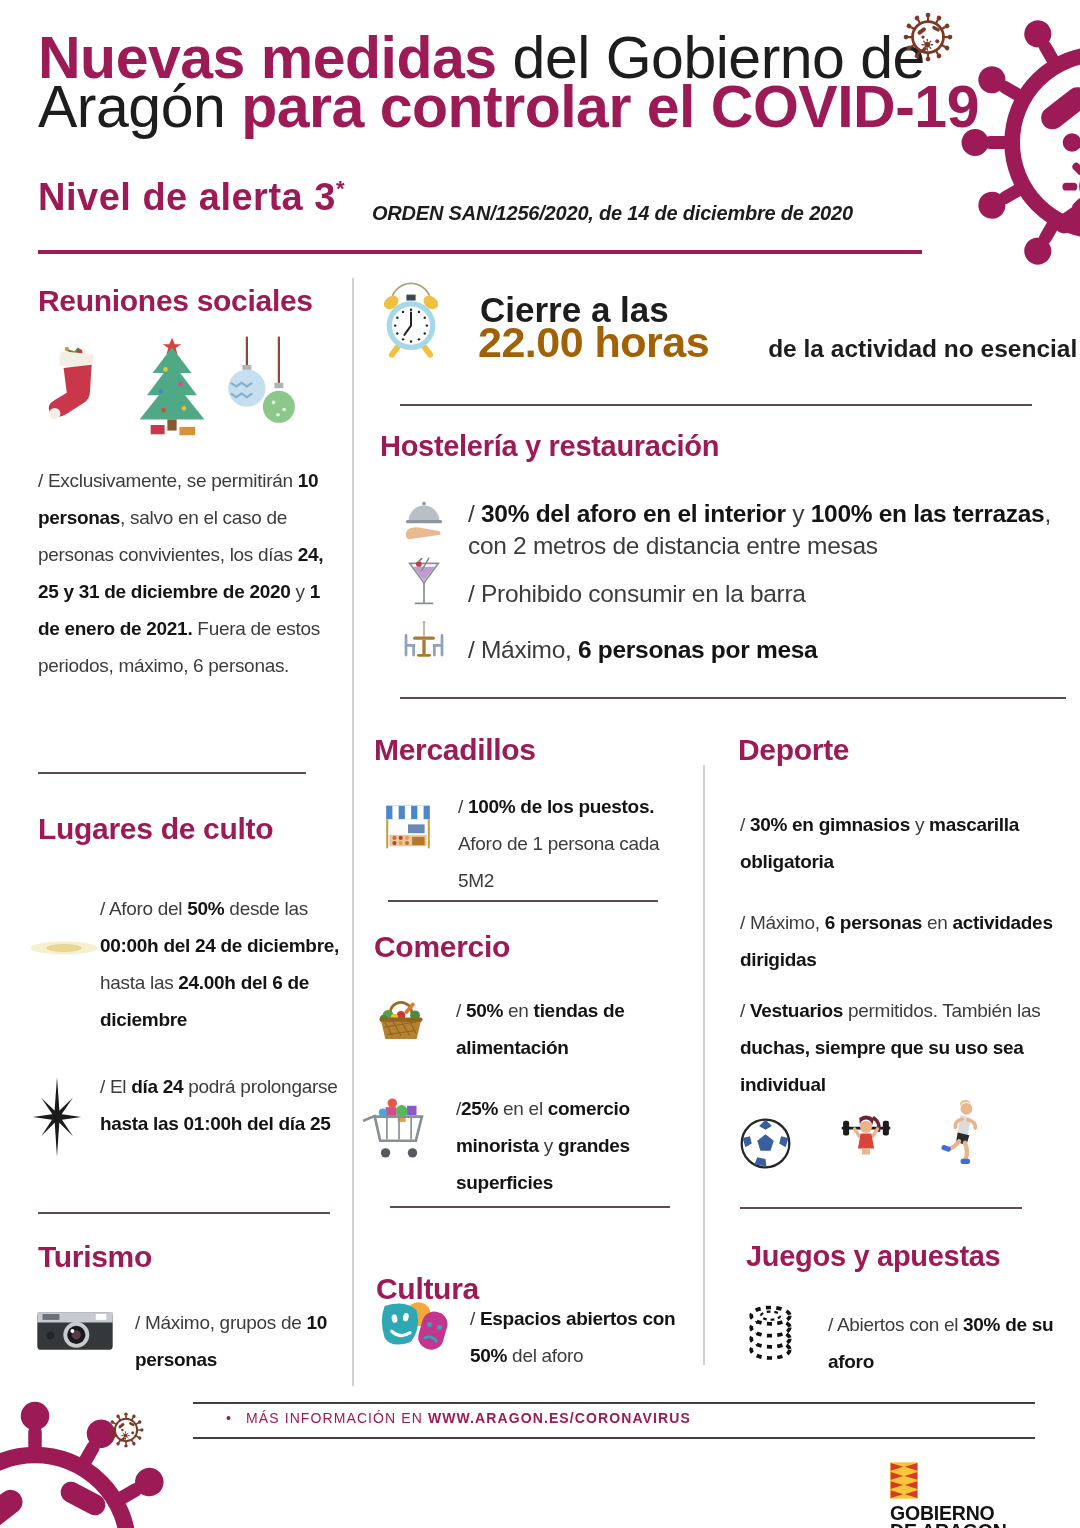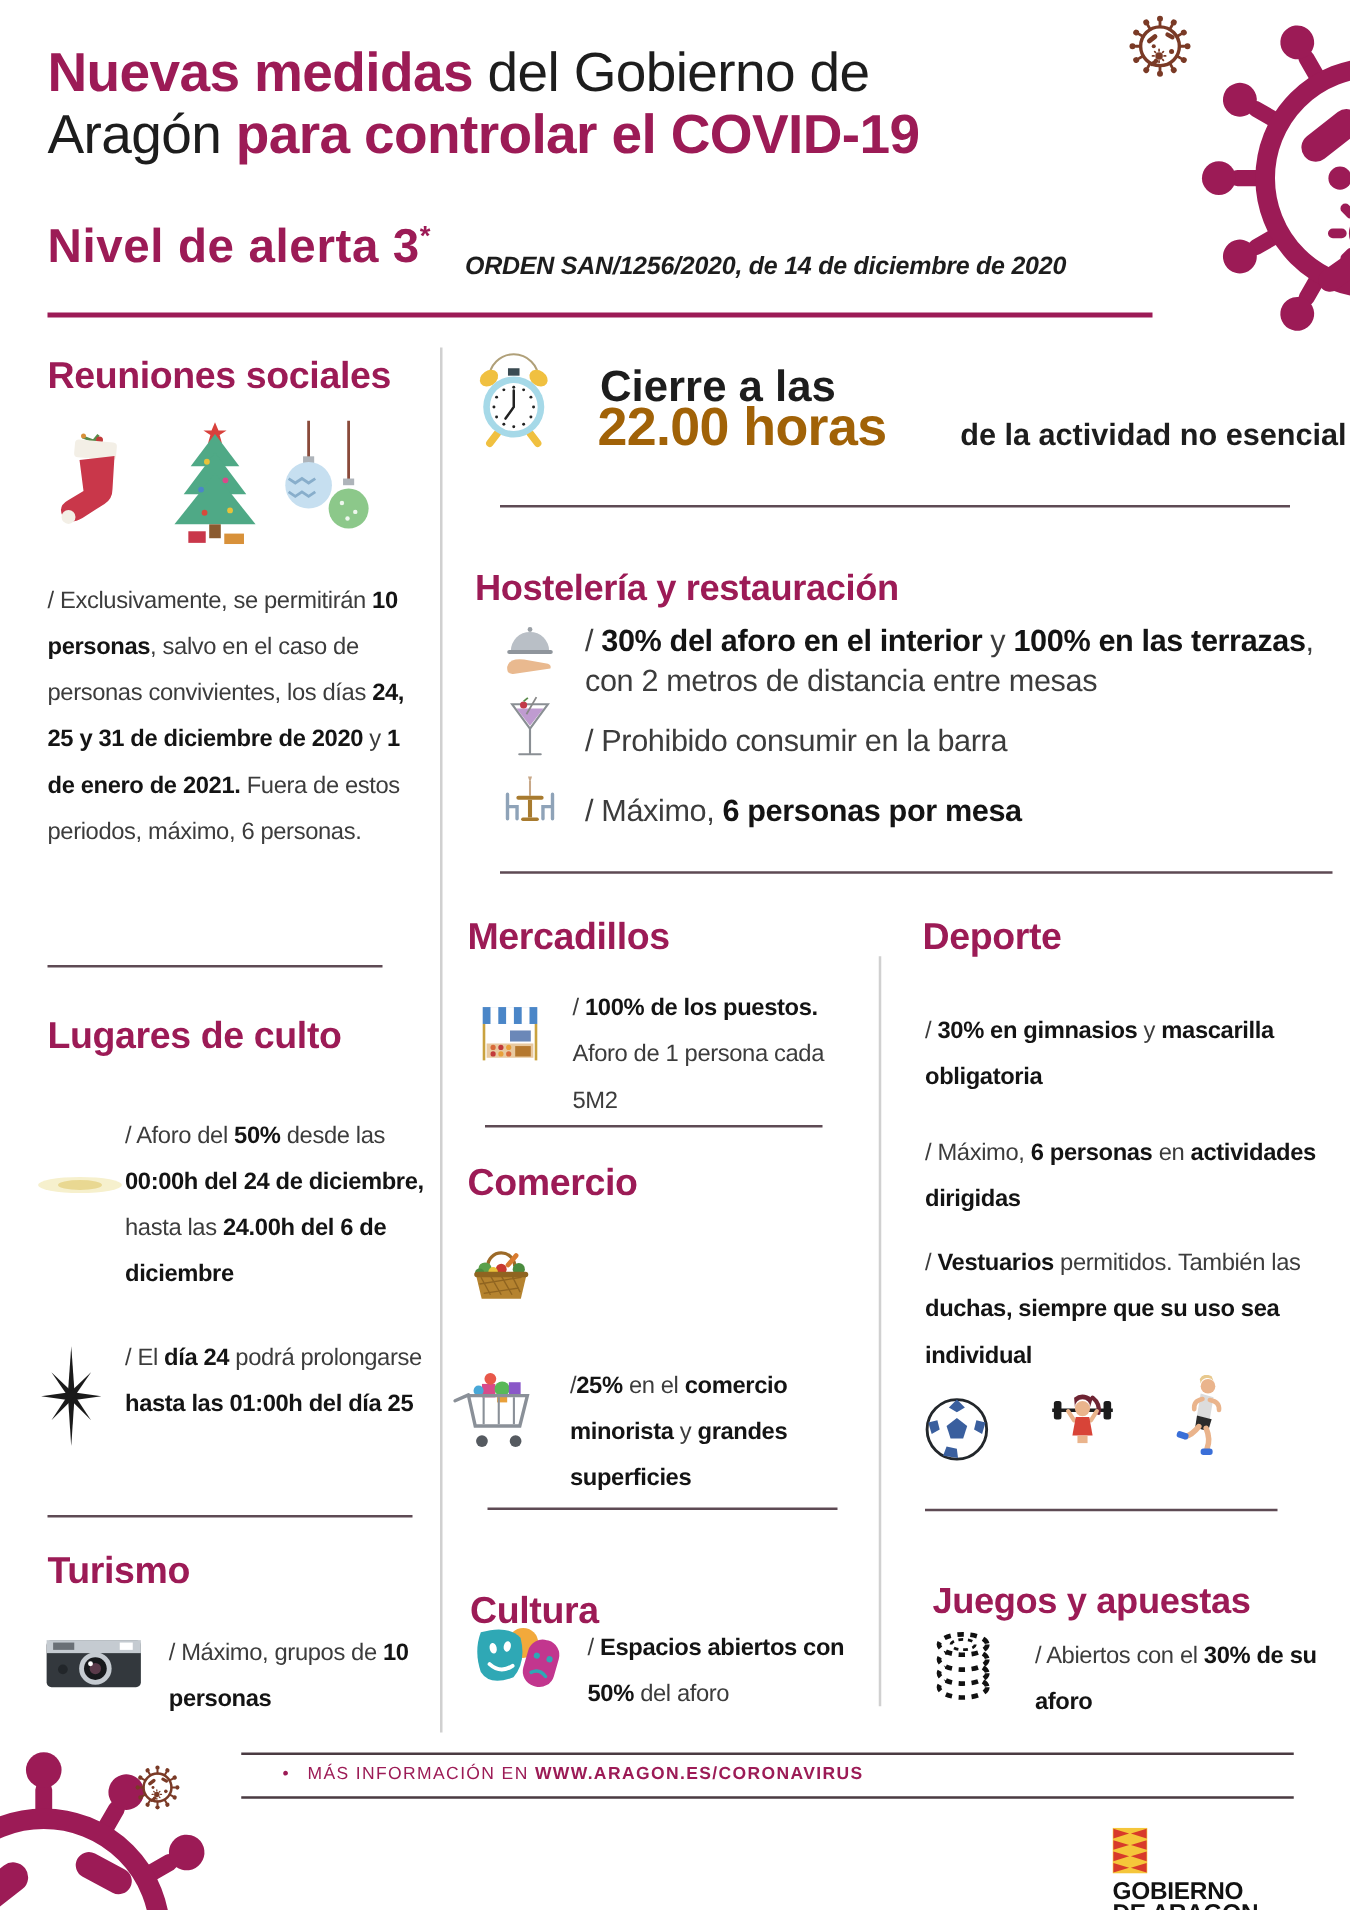--- a/index.html
+++ b/index.html
@@ -1,31 +1,31 @@
 <!DOCTYPE html>
 <html><head>
 <meta charset="utf-8">
 <style>
   html,body{margin:0;padding:0;background:#ffffff;}
   .page{position:relative;width:1080px;height:1528px;background:#ffffff;overflow:hidden;
         font-family:"Liberation Sans","DejaVu Sans",sans-serif;color:#232323;}
   .abs{position:absolute;}
   
-  .title{font-size:44px;line-height:49px;letter-spacing:-0.5px;font-weight:400;color:#1d1d1d;}
+  .title{font-size:59px;line-height:49px;letter-spacing:-0.5px;font-weight:400;color:#1d1d1d;}
   .title .acc{color:#9c1b56;font-weight:700;}
   .alert{font-size:38px;color:#9c1b56;font-weight:700;letter-spacing:0.5px;}
   .alert sup{font-size:22px;}
   .order{font-size:20px;font-style:italic;font-weight:700;color:#1d1d1d;letter-spacing:-0.2px;}
   
   .rule{position:absolute;height:2px;background:#5e4a54;}
   .rule-title{position:absolute;height:4px;background:#9c1b56;}
   .vrule{position:absolute;width:2px;background:#d0d0d0;}
   
   .sec-h{position:absolute;font-size:30px;font-weight:700;color:#9c1b56;letter-spacing:-0.3px;white-space:nowrap;}
-  .sec-h.sm{font-size:29px;margin-top:25px;}
+  .sec-h.sm{font-size:29px;}
   .txt{position:absolute;font-size:19px;line-height:37px;color:#3c3c3c;letter-spacing:-0.3px;}
   .txt .b{font-weight:700;color:#141414;}
   .txt-sm{position:absolute;font-size:24.5px;line-height:31.5px;color:#3c3c3c;letter-spacing:-0.3px;}
   .txt-sm .b{font-weight:700;color:#141414;}
   
   .cl-prefix{font-size:35px;font-weight:700;color:#1d1d1d;}
   .cl-row{display:flex;align-items:baseline;gap:14px;white-space:nowrap;}
   .cl-time{font-size:43px;font-weight:700;color:#a16207;letter-spacing:-0.5px;}
   .cl-suffix{font-size:24.5px;font-weight:700;color:#1d1d1d;margin-left:45px;}
   
@@ -261,20 +261,21 @@
     <circle cx="26" cy="40" r="10" fill="#5aa04a"></circle>
       <circle cx="18" cy="46" r="7" fill="#4a8c3f"></circle>
     <circle cx="76" cy="40" r="9" fill="#4a8c3f"></circle>
       <circle cx="50" cy="40" r="8" fill="#c8392f"></circle>
     <path d="M60 34 l12 -14" stroke="#d97b2f" stroke-width="7" stroke-linecap="round"></path>
     <circle cx="38" cy="44" r="7" fill="#e8c23a"></circle>
     <path d="M12 46 h76 l-9 38 h-58z" fill="#b5832f"></path>
     <path d="M20 52 l14 26 M34 50 l16 28 M50 50 l16 28 M66 50 l12 24 M80 52 l-62 10 M76 68 l-52 8" stroke="#8f6420" stroke-width="2"></path>
     <rect x="10" y="44" width="80" height="8" rx="4" fill="#8f6420"></rect>
   </svg>
+  <div class="txt" style="left:456px;top:992px;width:255px;"><span>/ </span><span class="b">50%</span><span> en </span><span class="b">tiendas de alimentación</span></div>
 
   <svg class="abs" viewBox="0 0 110 100" style="left:360px;top:1092px;width:74px;height:76px;">
     <rect x="38" y="16" width="16" height="16" fill="#d84a8a"></rect>
       <circle cx="62" cy="22" r="9" fill="#58b858"></circle>
     <rect x="70" y="14" width="14" height="14" fill="#8a58c8"></rect>
       <circle cx="48" cy="10" r="7" fill="#e8584a"></circle>
     <rect x="56" y="28" width="12" height="10" fill="#e8a03a"></rect>
       <circle cx="34" cy="24" r="6" fill="#48a8d8"></circle>
     <path d="M6 36 l16 -7" stroke="#8a9098" stroke-width="4" stroke-linecap="round"></path>
     <path d="M22 30 h70 l-9 36 h-53z" fill="none" stroke="#8a9098" stroke-width="4"></path>

